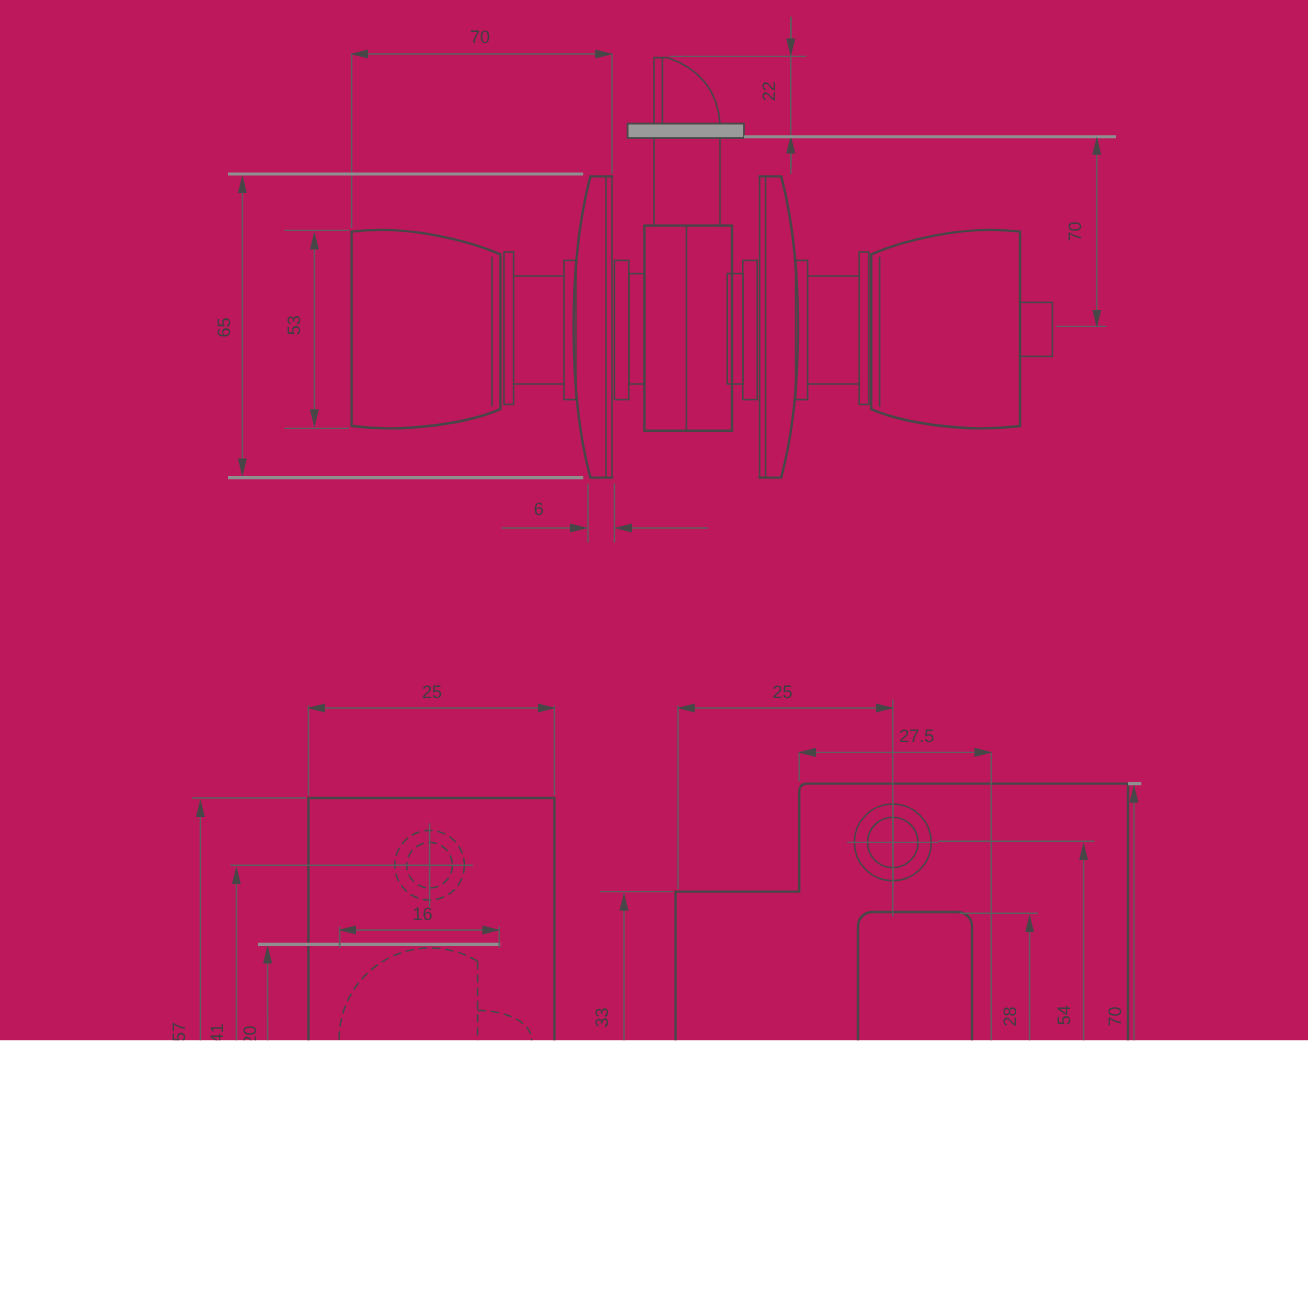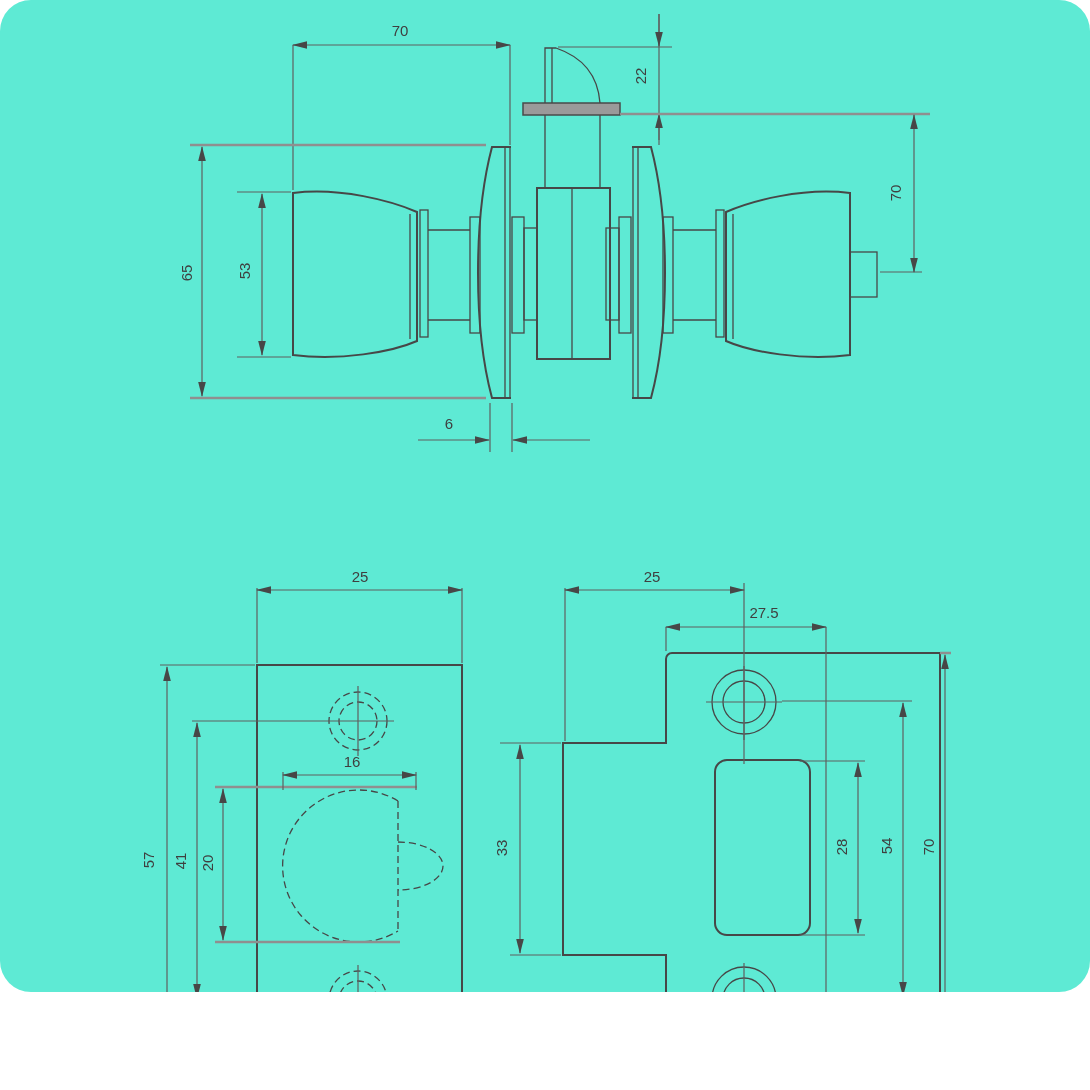--- a/index.html
+++ b/index.html
@@ -1,17 +1,17 @@
 <!DOCTYPE html>
 <html><head>
 <meta charset="utf-8">
 <style>
   html,body{margin:0;padding:0;background:#ffffff;}
-  .canvas{position:relative;width:1090px;height:992px;background:#5eead4;overflow:hidden;
-          font-family:"Liberation Sans", sans-serif;border-radius:31px;}
+  .canvas{position:relative;width:1090px;height:867px;background:#be185d;overflow:hidden;
+          font-family:"Liberation Sans", sans-serif;}
   svg{position:absolute;left:0;top:0;}
   svg text{font-family:"Liberation Sans", sans-serif;font-size:15px;fill:#3f3f3f;}
   .obj{stroke:#474747;stroke-width:2;fill:none;stroke-linecap:square;}
   .objthin{stroke:#474747;stroke-width:1.3;fill:none;}
   .dim{stroke:#5f5f5f;stroke-width:1.2;fill:none;}
   .ref{stroke:#8f8f8f;stroke-width:2.6;fill:none;}
   .dash{stroke-dasharray:7 4;}
   .platebar{fill:#9a9a9a;stroke:#4a4a4a;stroke-width:1.5;}
 </style>
 </head>

